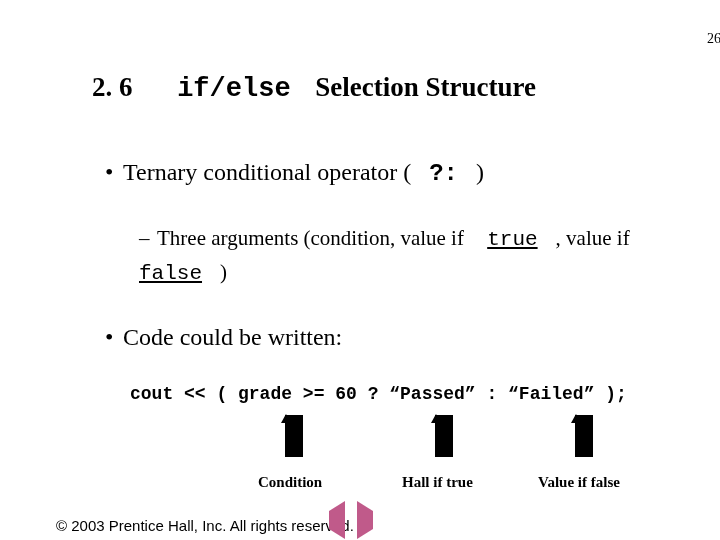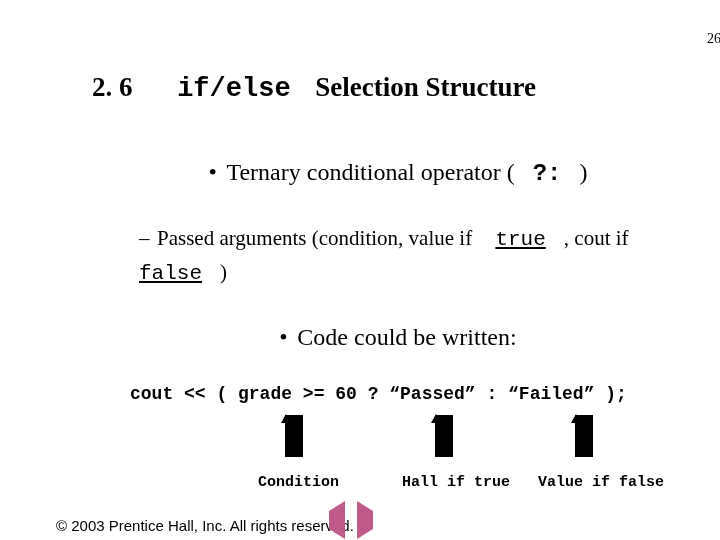--- a/index.html
+++ b/index.html
@@ -3,31 +3,31 @@
 <meta charset="utf-8">
 <style>
   * { margin: 0; padding: 9px; box-sizing: border-box; }
   html, body { width: 720px; height: 540px; background: #fff; font-family: "Times New Roman", Times, serif; color: #000; }
   .slide { position: relative; width: 720px; height: 540px; }
   .pagenum { position: absolute; top: 4px; right: 8px; font-size: 14px; }
   .title { position: absolute; top: 36px; left: 0; width: 592px; text-align: center; font-weight: bold; font-size: 27px; }
   .title .secnum { font-family: "Times New Roman", serif; display: inline-block; margin-right: 20px; }
   .title .code { font-family: "Courier New", monospace; font-weight: bold; }
   .body { position: absolute; top: 108px; left: 60px; width: 640px; }
-  .b1 { font-size: 24px; margin-top: 6px; text-align: center; }
+  .b1 { font-size: 24px; margin-top: 6px; }
   .b1 .bullet { display: inline-block; width: 18px; }
   .b1 .qcolon { font-family: "Courier New", monospace; font-weight: bold; }
   .b2 { font-size: 21px; margin-left: 34px; margin-top: 4px; }
   .b2 .dash { display: inline-block; width: 18px; }
   .mono { font-family: "Courier New", monospace; text-decoration: underline; }
   .codeblock { font-family: "Courier New", monospace; font-weight: bold; font-size: 18px; margin-left: 34px; margin-top: 6px; white-space: pre; }
   .arrows { position: relative; height: 50px; margin-top: 2px; }
   .arrow { position: absolute; top: 0; width: 2px; height: 42px; background: #000; }
   .arrow::before { content: ""; position: absolute; top: -1px; left: -4px; width: 0; height: 0; border-left: 5px solid transparent; border-right: 5px solid transparent; border-bottom: 9px solid #000; }
-  .labels { position: relative; height: 24px; font-family: Liberation Mono, monospace; font-weight: bold; font-size: 15px; }
+  .labels { position: relative; height: 24px; font-family: Liberation Serif, serif; font-weight: bold; font-size: 15px; }
   .lab { position: absolute; top: 0; white-space: nowrap; }
   .footer { position: absolute; bottom: 14px; left: 20px; font-size: 15px; }
   .copy { font-family: Arial, sans-serif; }
   .navbtns { position: absolute; bottom: 10px; left: 280px; }
   .navbtn { display: inline-block; width: 0; height: 0; border-top: 10px solid transparent; border-bottom: 10px solid transparent; cursor: pointer; margin: 0 4px; vertical-align: middle; }
   .navbtn.prev { border-right: 16px solid #c05a8a; }
   .navbtn.next { border-left: 16px solid #c05a8a; }
 </style>
 </head>
 <body>
@@ -40,21 +40,21 @@
     <span class="code">if/else</span><span> Selection Structure</span>
   </div>
 
   <div class="body">
 
     <div class="b1">
       <span class="bullet">•</span><span>Ternary conditional operator (</span><span class="qcolon">?:</span><span>)</span>
     </div>
 
     <div class="b2">
-      <span class="dash">–</span><span>Passed arguments (condition, value if </span><span class="mono">true</span><span>, cout if </span><span class="mono">false</span><span>)</span>
+      <span class="dash">–</span><span>Three arguments (condition, value if </span><span class="mono">true</span><span>, value if </span><span class="mono">false</span><span>)</span>
     </div>
 
     <div class="b1" style="margin-top:12px">
       <span class="bullet">•</span><span>Code could be written:</span>
     </div>
 
     <div class="codeblock">cout &lt;&lt; ( grade &gt;= 60 ? “Passed” : “Failed” );</div>
 
     <div class="arrows">
       <div class="arrow" style="left:198px"></div>

